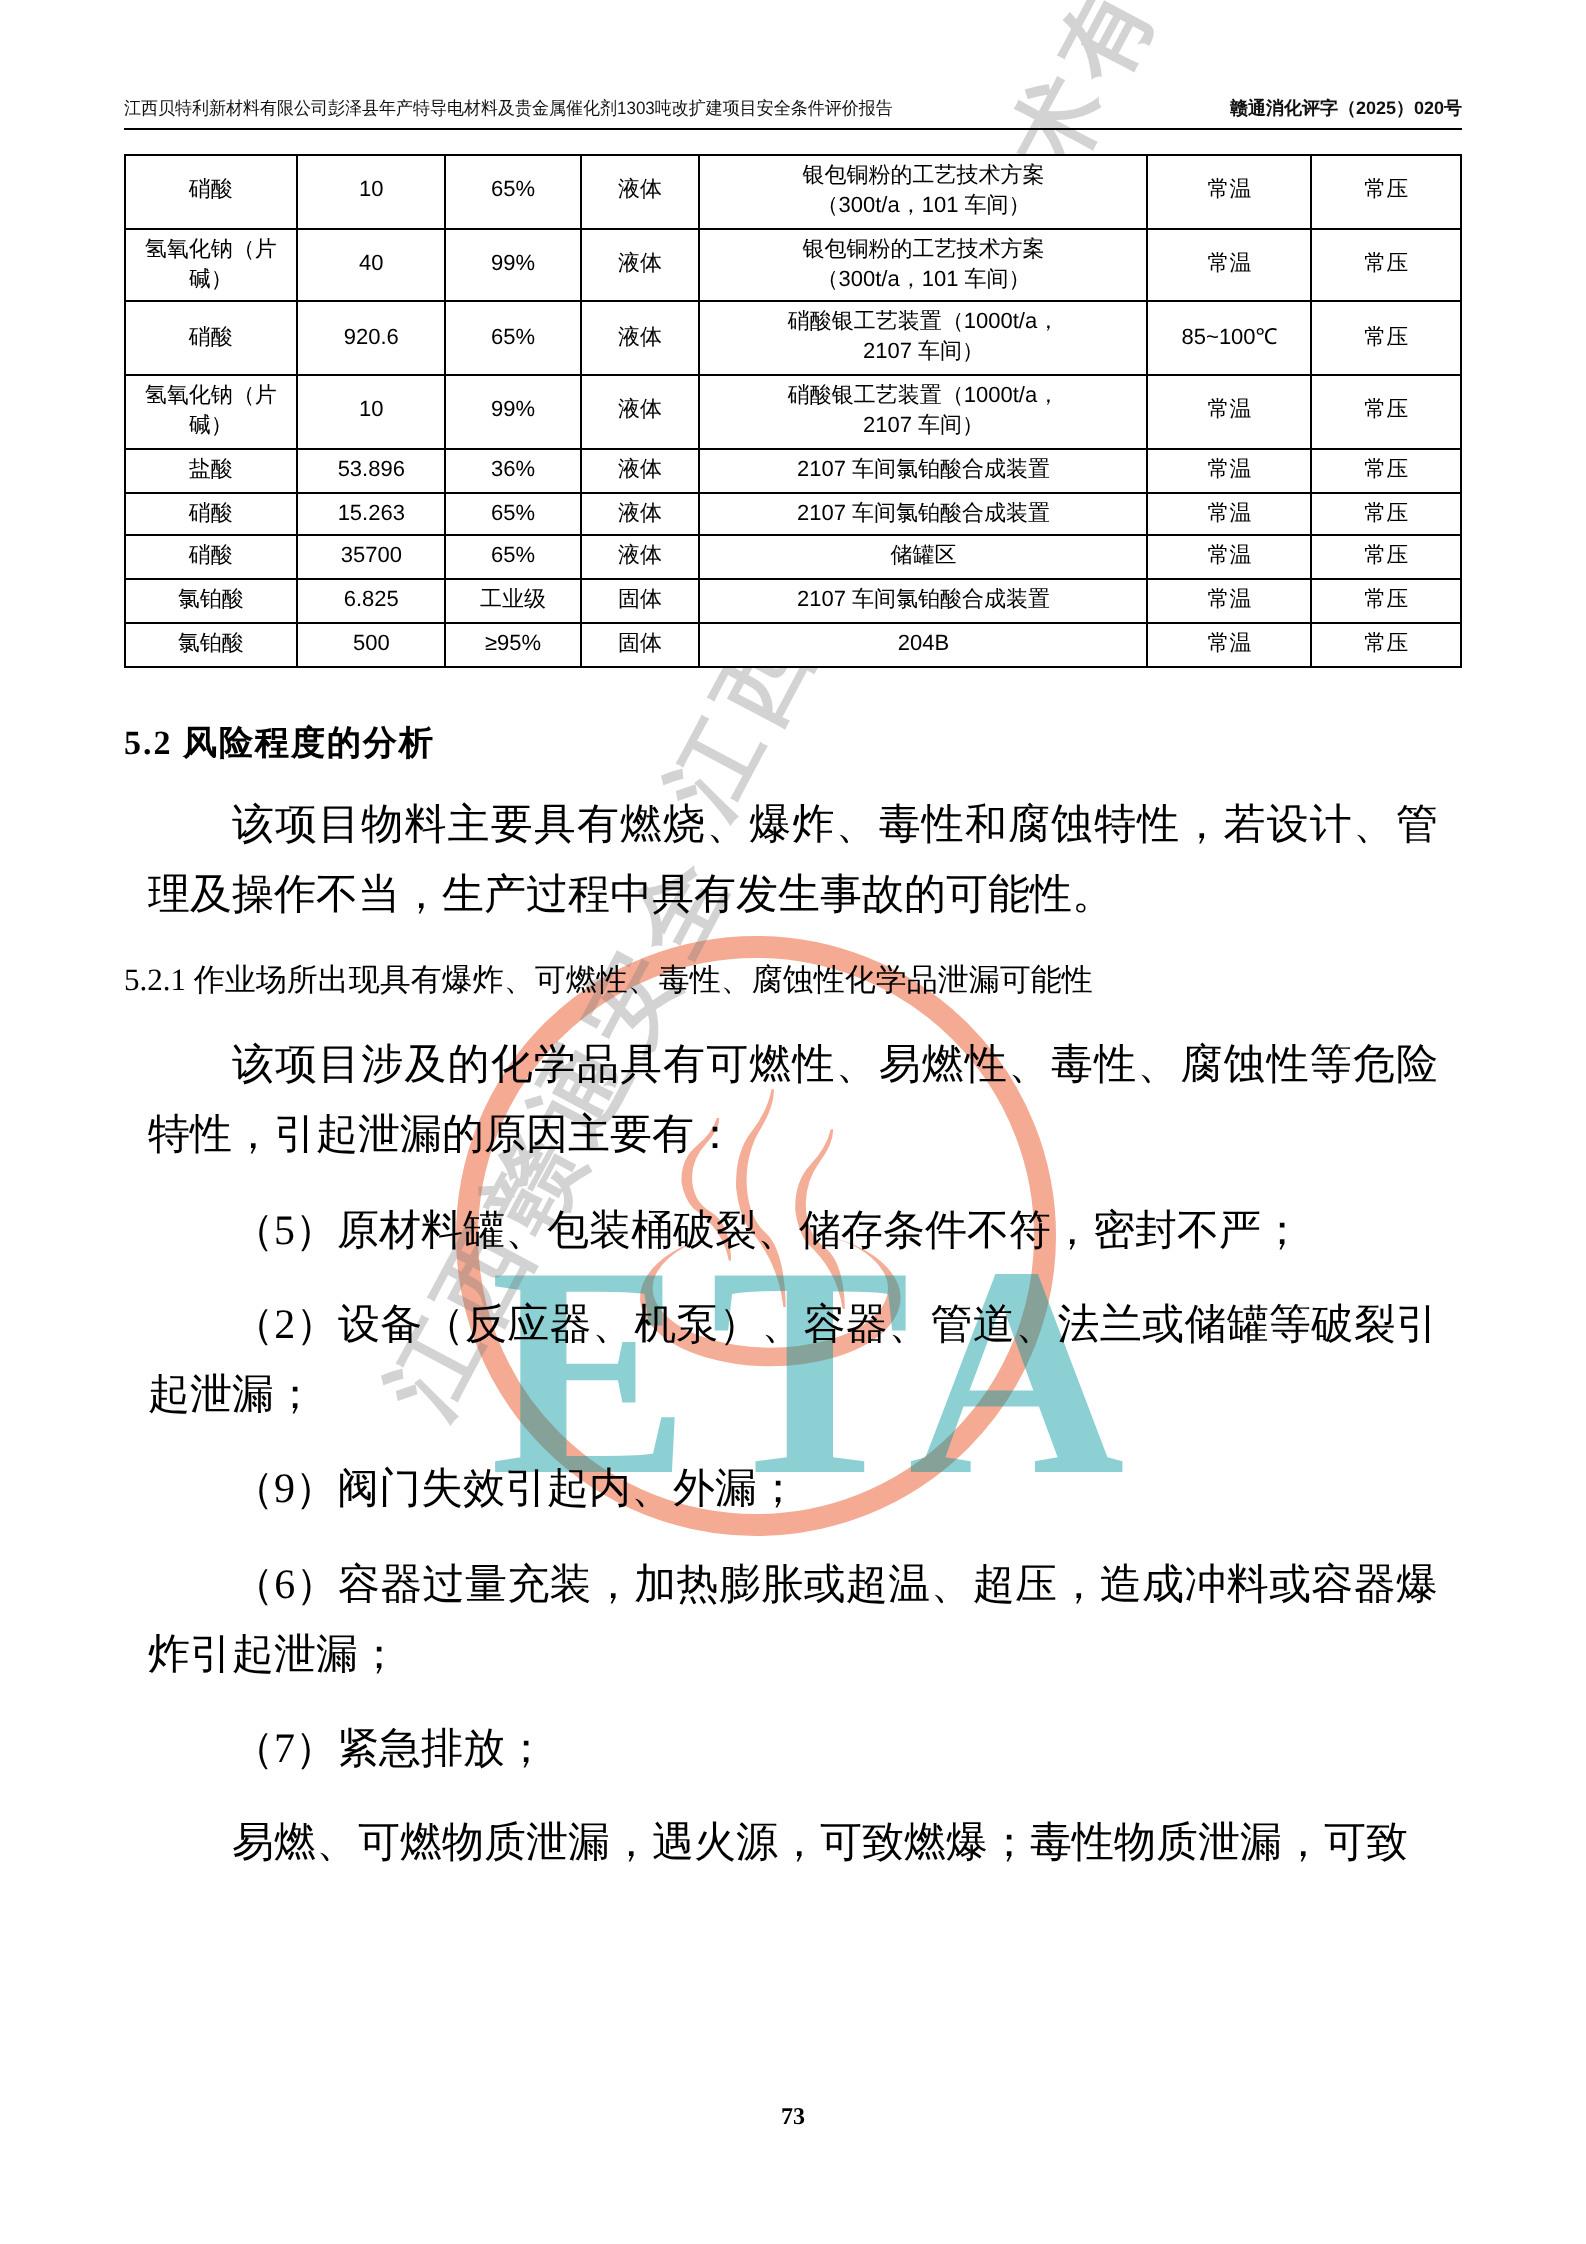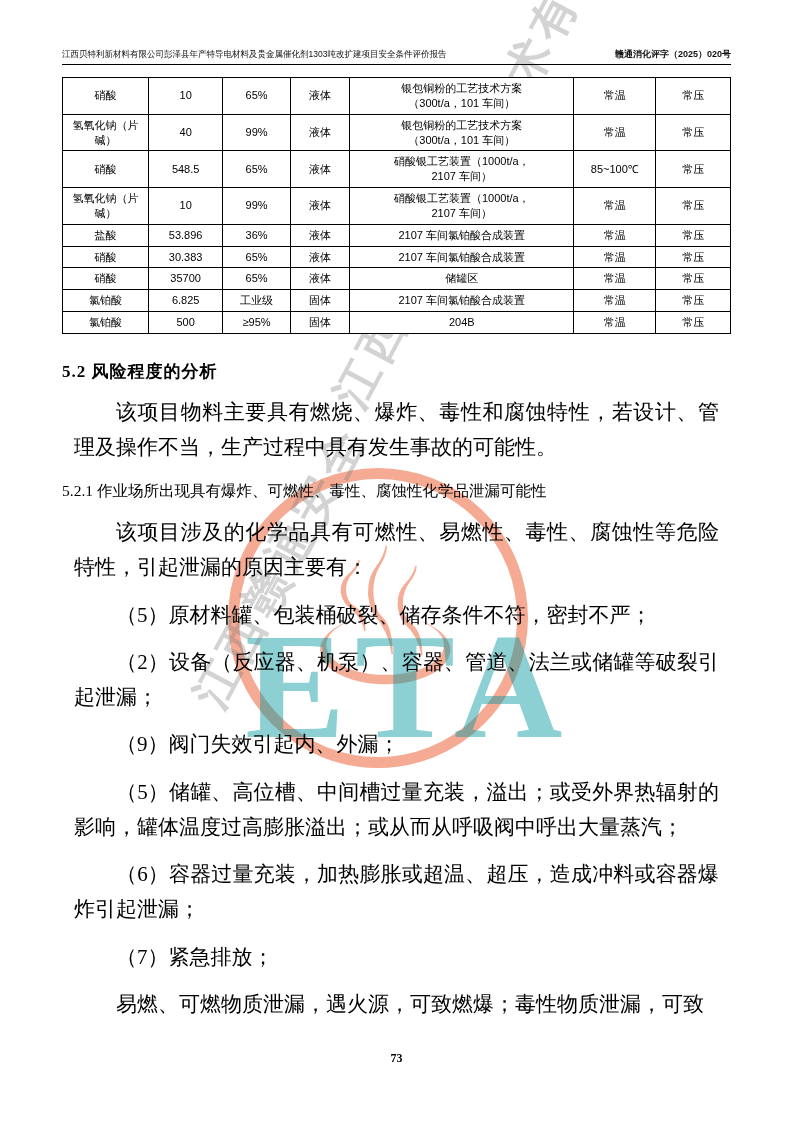--- a/index.html
+++ b/index.html
@@ -235,21 +235,21 @@
         <td>40</td>
         <td>99%</td>
         <td>液体</td>
         <td style="white-space:pre-line">银包铜粉的工艺技术方案
 （300t/a，101 车间）</td>
         <td>常温</td>
         <td>常压</td>
       </tr>
       <tr>
         <td>硝酸</td>
-        <td>548.5</td>
+        <td>920.6</td>
         <td>65%</td>
         <td>液体</td>
         <td style="white-space:pre-line">硝酸银工艺装置（1000t/a，
 2107 车间）</td>
         <td>85~100℃</td>
         <td>常压</td>
       </tr>
       <tr>
         <td>氢氧化钠（片碱）</td>
         <td>10</td>
@@ -264,21 +264,21 @@
         <td>盐酸</td>
         <td>53.896</td>
         <td>36%</td>
         <td>液体</td>
         <td>2107 车间氯铂酸合成装置</td>
         <td>常温</td>
         <td>常压</td>
       </tr>
       <tr>
         <td>硝酸</td>
-        <td>30.383</td>
+        <td>15.263</td>
         <td>65%</td>
         <td>液体</td>
         <td>2107 车间氯铂酸合成装置</td>
         <td>常温</td>
         <td>常压</td>
       </tr>
       <tr>
         <td>硝酸</td>
         <td>35700</td>
         <td>65%</td>
@@ -312,20 +312,19 @@
 
   <p class="body indent">该项目物料主要具有燃烧、爆炸、毒性和腐蚀特性，若设计、管理及操作不当，生产过程中具有发生事故的可能性。</p>
 
   <div class="section-h3">5.2.1  作业场所出现具有爆炸、可燃性、毒性、腐蚀性化学品泄漏可能性</div>
 
   <p class="body indent">该项目涉及的化学品具有可燃性、易燃性、毒性、腐蚀性等危险特性，引起泄漏的原因主要有：</p>
 
   <p class="body hang">（5）原材料罐、包装桶破裂、储存条件不符，密封不严；</p>
   <p class="body hang">（2）设备（反应器、机泵）、容器、管道、法兰或储罐等破裂引起泄漏；</p>
   <p class="body hang">（9）阀门失效引起内、外漏；</p>
-  <p class="body hang">（5）储罐、高位槽、中间槽过量充装，溢出；或受外界热辐射的影响，罐体温度过高膨胀溢出；或从而从呼吸阀中呼出大量蒸汽；</p>
   <p class="body hang">（6）容器过量充装，加热膨胀或超温、超压，造成冲料或容器爆炸引起泄漏；</p>
   <p class="body hang">（7）紧急排放；</p>
 
   <p class="body indent">易燃、可燃物质泄漏，遇火源，可致燃爆；毒性物质泄漏，可致</p>
 
   <div class="page-number">73</div>
 </div>
 
 </body></html>

